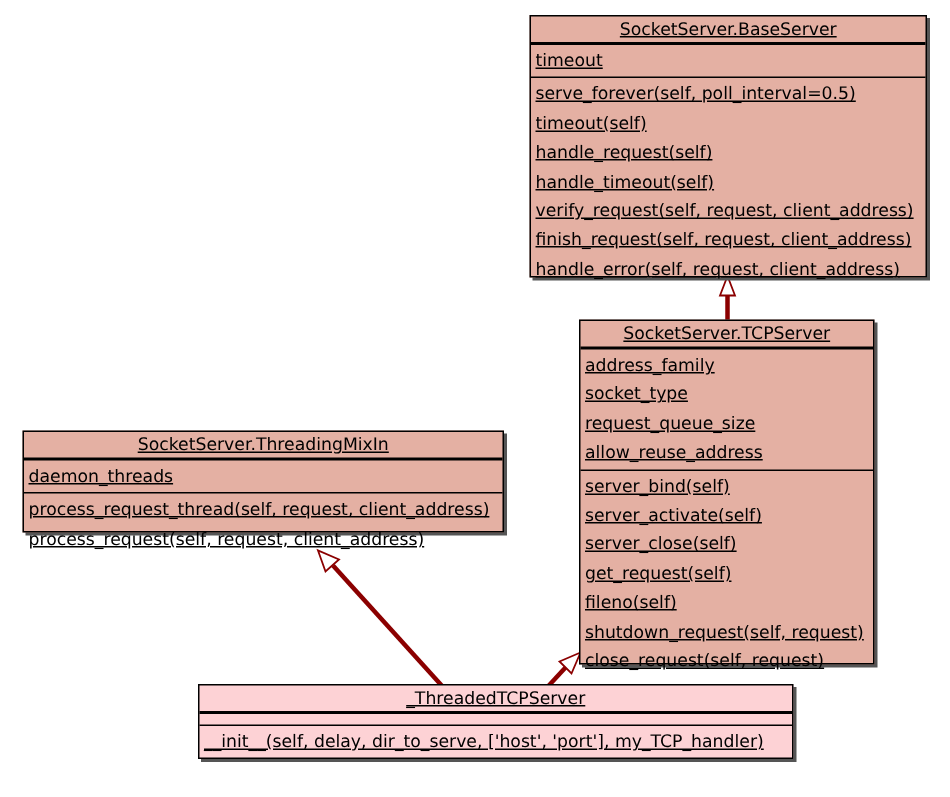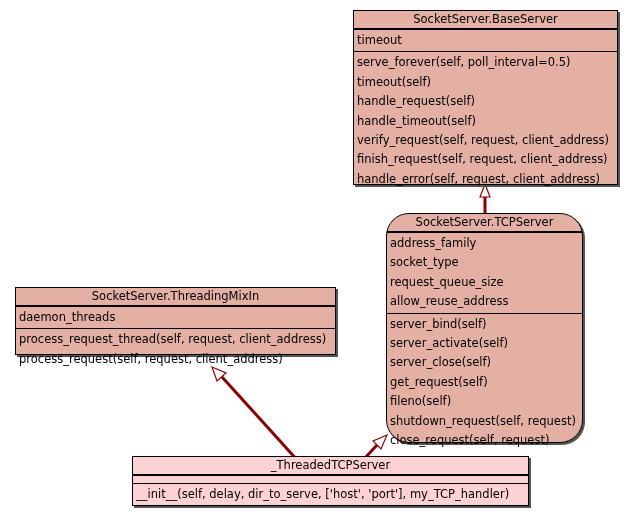--- a/index.html
+++ b/index.html
@@ -1,19 +1,19 @@
 <!DOCTYPE html>
 <html><head>
 <meta charset="utf-8">
 <style>
   html, body { margin:0; padding:0; background:#ffffff; }
   body { width:633px; height:531px; position:relative; overflow:hidden;
          font-family:"DejaVu Sans", sans-serif; font-size:11.5px; color:#000; }
   .cls { position:absolute; box-sizing:border-box; border:1px solid #000;
-         box-shadow:2px 2px 0 #555; }
+         box-shadow:2px 2px 0 #555;text-decoration:underline; }
   .cls.base { background:#e4b0a3; }
   .cls.leaf { background:#fdd2d5; }
   .hdr { text-align:center; border-bottom:2px solid #000; line-height:17px; height:17px; white-space:nowrap; }
   .sec { border-bottom:1px solid #000; padding:1px 0 1px 3px; }
   .sec:last-child { border-bottom:none; }
   .row { line-height:19.4px; white-space:nowrap; }
   .blank { height:7px; padding:0; }
   svg#edges { position:absolute; left:0; top:0; }
 </style>
 </head>
@@ -41,21 +41,21 @@
     <div class="row">serve_forever(self, poll_interval=0.5)</div>
     <div class="row">timeout(self)</div>
     <div class="row">handle_request(self)</div>
     <div class="row">handle_timeout(self)</div>
     <div class="row">verify_request(self, request, client_address)</div>
     <div class="row">finish_request(self, request, client_address)</div>
     <div class="row">handle_error(self, request, client_address)</div>
   </div>
 </div>
 
-<div class="cls base" style="left:386px;top:213px;width:197px;height:230px;border-radius:23px;">
+<div class="cls base" style="left:386px;top:213px;width:197px;height:230px;">
   <div class="hdr">SocketServer.TCPServer</div>
   <div class="sec">
     <div class="row">address_family</div>
     <div class="row">socket_type</div>
     <div class="row">request_queue_size</div>
     <div class="row">allow_reuse_address</div>
   </div>
   <div class="sec">
     <div class="row">server_bind(self)</div>
     <div class="row">server_activate(self)</div>

